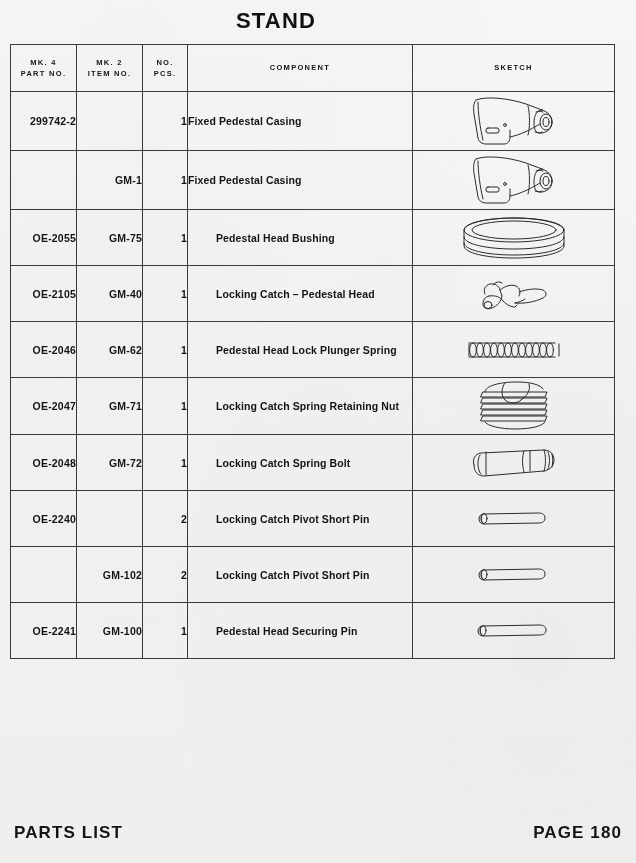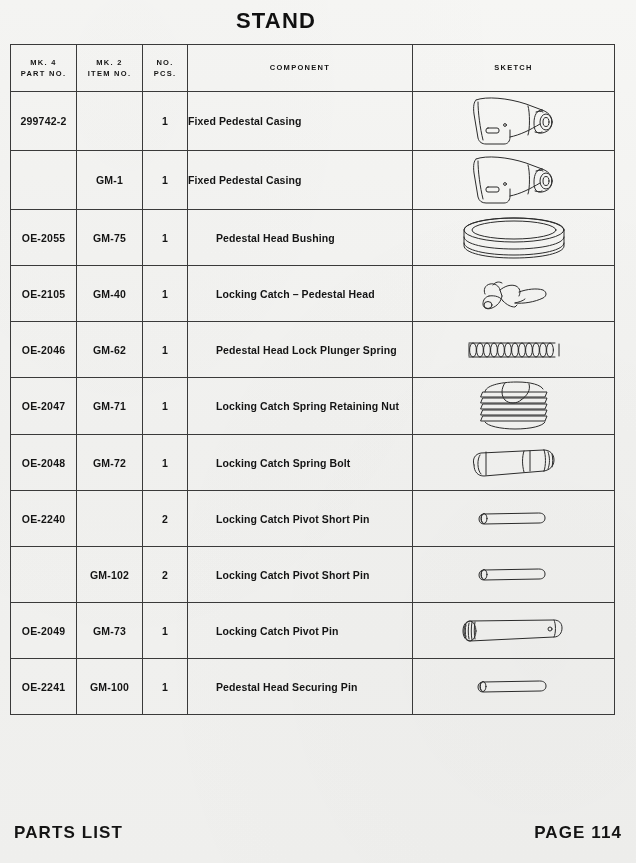--- a/index.html
+++ b/index.html
@@ -71,21 +71,21 @@
   }
   .col-part   { width: 66px; }
   .col-item   { width: 66px; }
   .col-pcs    { width: 45px; }
   .col-comp   { width: 225px; }
   .col-sketch { width: 202px; }
 
   tbody tr { height: 56px; }
 
   .cell-part, .cell-item, .cell-pcs {
-    text-align: center;
+    text-align: right;
     font-size: 10.5px;
     font-weight: bold;
     color: #141414;
     letter-spacing: 0.2px;
   }
   .cell-item .sub {
     display: block;
     font-size: 10.5px;
     font-weight: bold;
   }
@@ -326,51 +326,33 @@
           <td class="cell-comp indent">Locking Catch Pivot Short Pin</td>
           <td class="cell-sketch">
             <svg width="74" height="22" viewBox="0 0 74 22" fill="none" stroke="#2b2b2b" stroke-width="1" stroke-linecap="round" stroke-linejoin="round">
               <path d="M7 6 C4 6 2 8 2 11 C2 14 4 16 7 16 L62 15 C66 15 68 13 68 10 C68 7 66 5 62 5 Z"></path>
               <ellipse cx="7" cy="10.5" rx="3" ry="5"></ellipse>
               <path d="M5 7 C4 8 4 13 5 14"></path>
             </svg>
           </td>
         </tr>
         <tr>
-          <td class="cell-part">OE-2049</td>
-          <td class="cell-item">GM-73</td>
-          <td class="cell-pcs">1</td>
-          <td class="cell-comp indent">Locking Catch Pivot Pin</td>
-          <td class="cell-sketch">
-            <svg width="112" height="40" viewBox="0 0 112 40" fill="none" stroke="#2b2b2b" stroke-width="1" stroke-linecap="round" stroke-linejoin="round">
-              <path d="M12 10 C8 10 5 14 5 20 C5 26 8 30 12 30 L96 26 C101 26 104 22 104 17 C104 12 101 9 96 9 Z"></path>
-              <ellipse cx="12" cy="20" rx="6" ry="10"></ellipse>
-              <path d="M8 14 C7 17 7 23 8 26"></path>
-              <path d="M11 12 C10 16 10 24 11 28"></path>
-              <path d="M14 11 C13 16 13 24 14 29"></path>
-              <path d="M17 11 C16 16 16 24 17 28"></path>
-              <circle cx="92" cy="18" r="2"></circle>
-              <path d="M96 9 C98 13 98 22 96 26"></path>
-            </svg>
-          </td>
-        </tr>
-        <tr>
           <td class="cell-part">OE-2241</td>
           <td class="cell-item">GM-100</td>
           <td class="cell-pcs">1</td>
           <td class="cell-comp indent">Pedestal Head Securing Pin</td>
           <td class="cell-sketch">
             <svg width="76" height="22" viewBox="0 0 76 22" fill="none" stroke="#2b2b2b" stroke-width="1" stroke-linecap="round" stroke-linejoin="round">
               <path d="M7 6 C4 6 2 8 2 11 C2 14 4 16 7 16 L64 15 C68 15 70 13 70 10 C70 7 68 5 64 5 Z"></path>
               <ellipse cx="7" cy="10.5" rx="3" ry="5"></ellipse>
               <path d="M5 7 C4 8 4 13 5 14"></path>
             </svg>
           </td>
         </tr>
       </tbody>
   </table>
 
   <div class="footer">
     <span>PARTS LIST</span>
-    <span>PAGE 114</span>
+    <span>PAGE 180</span>
   </div>
 
 </div>
 
 </body></html>

